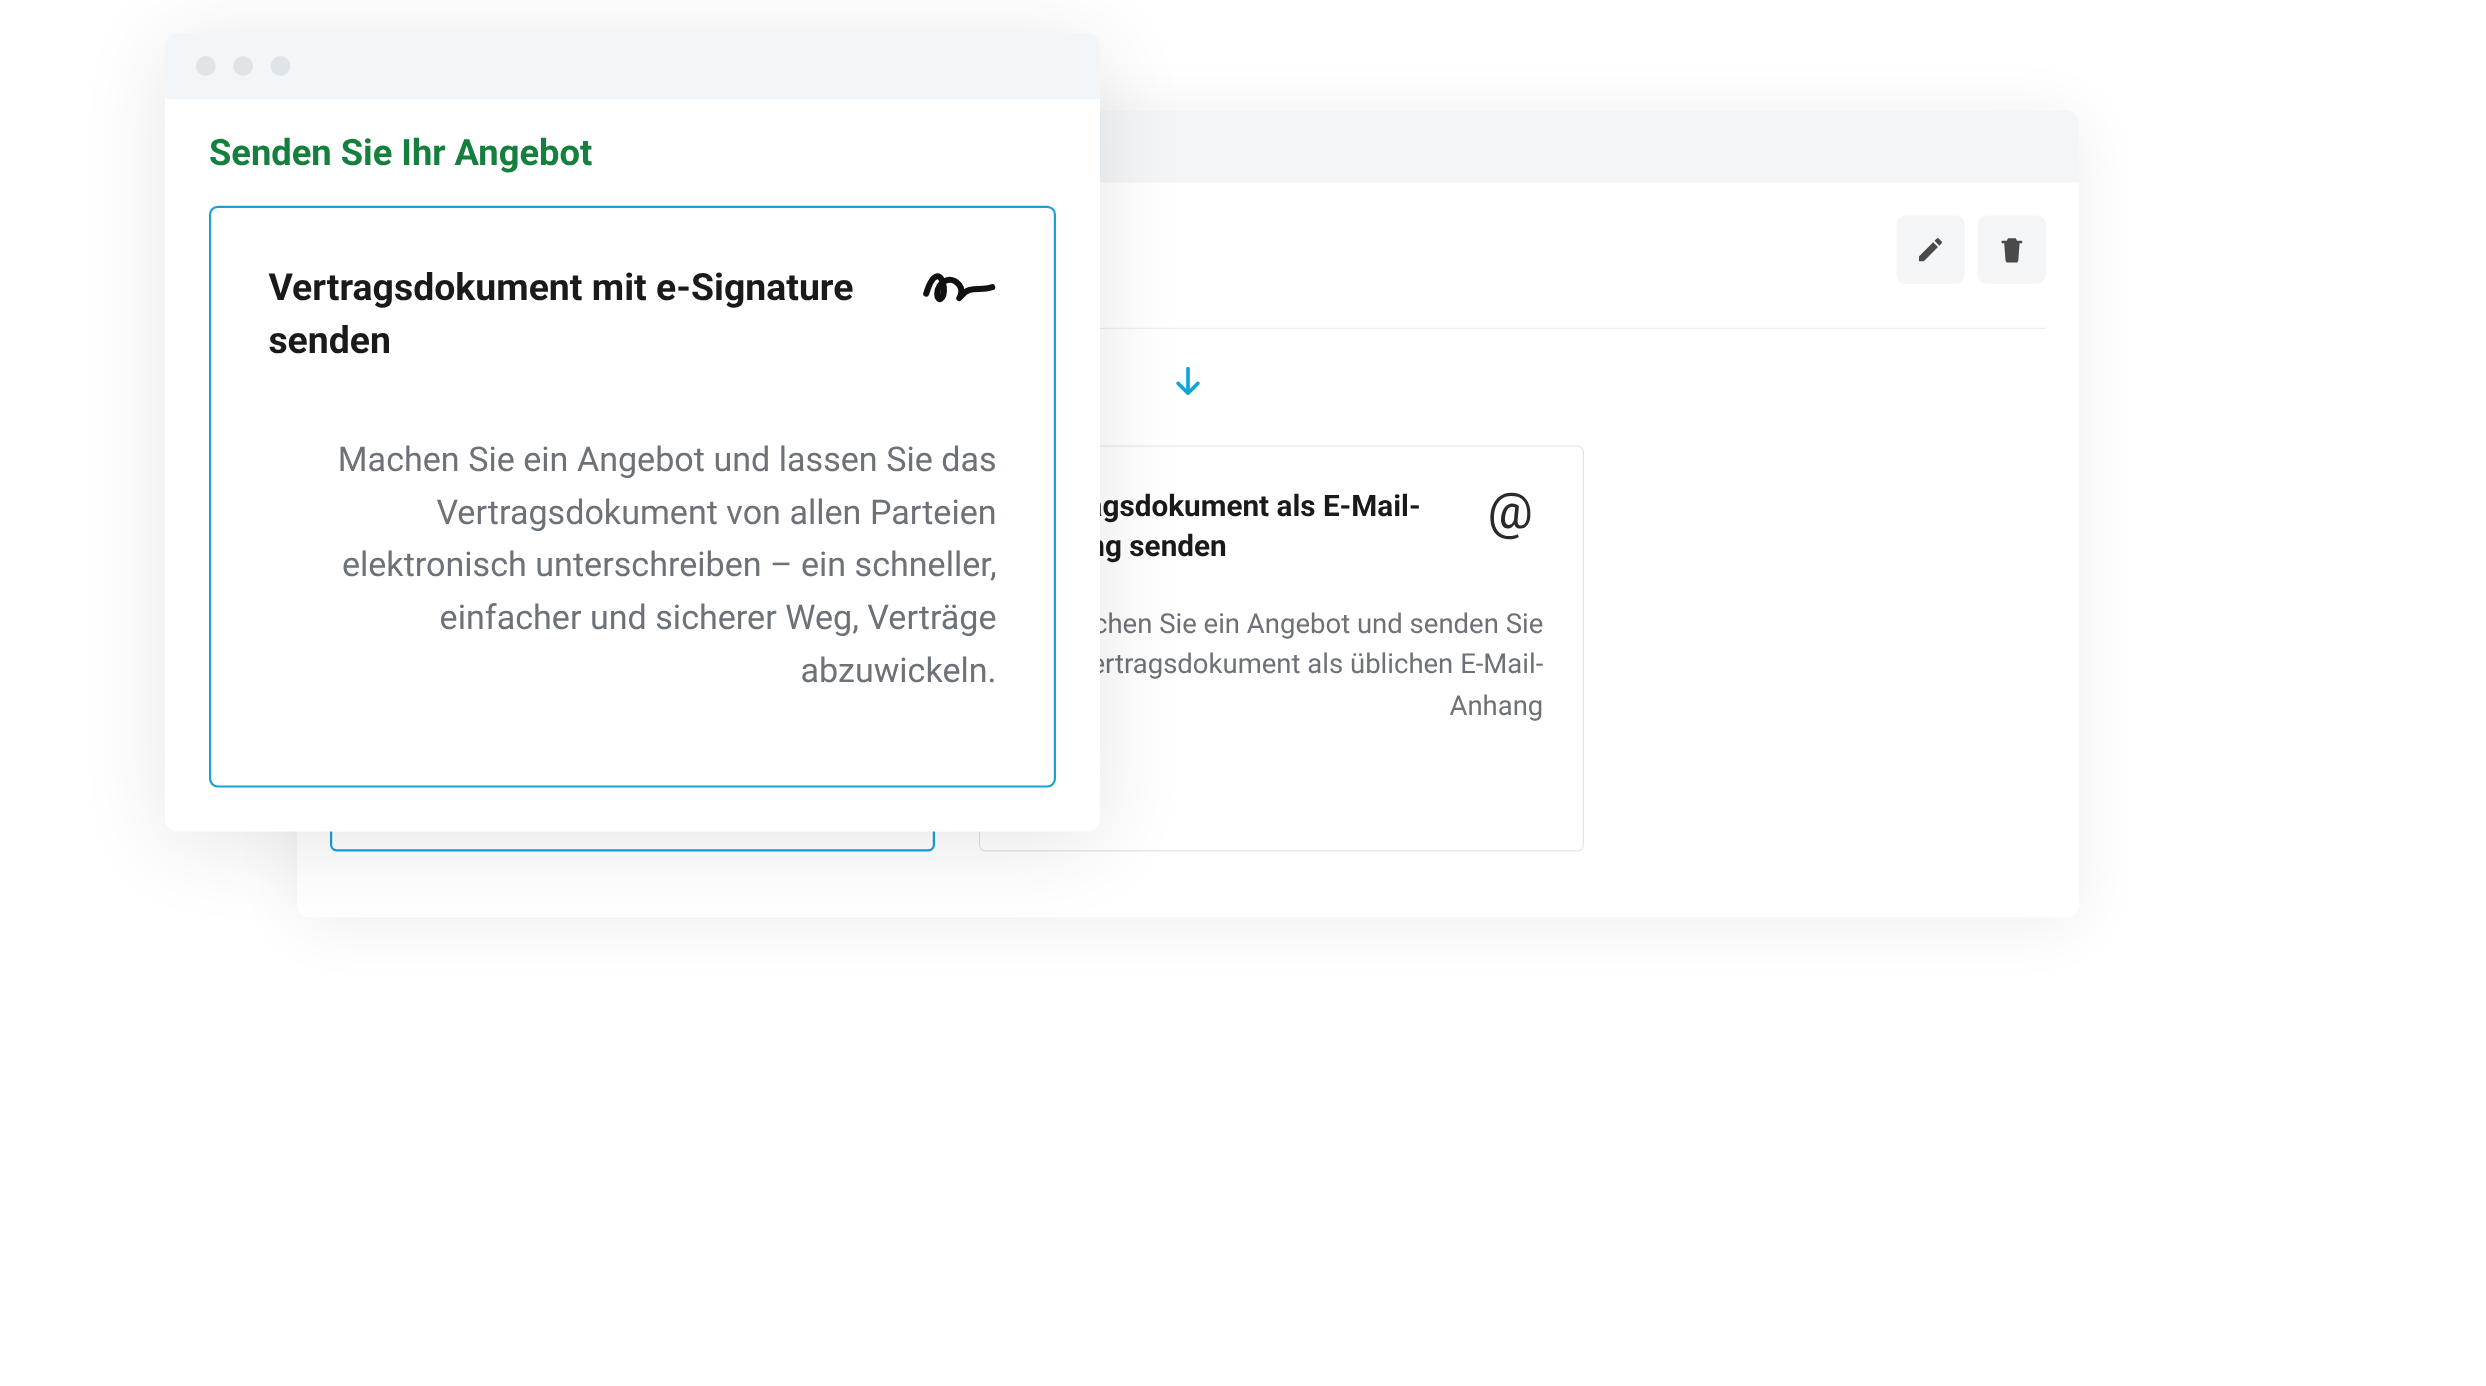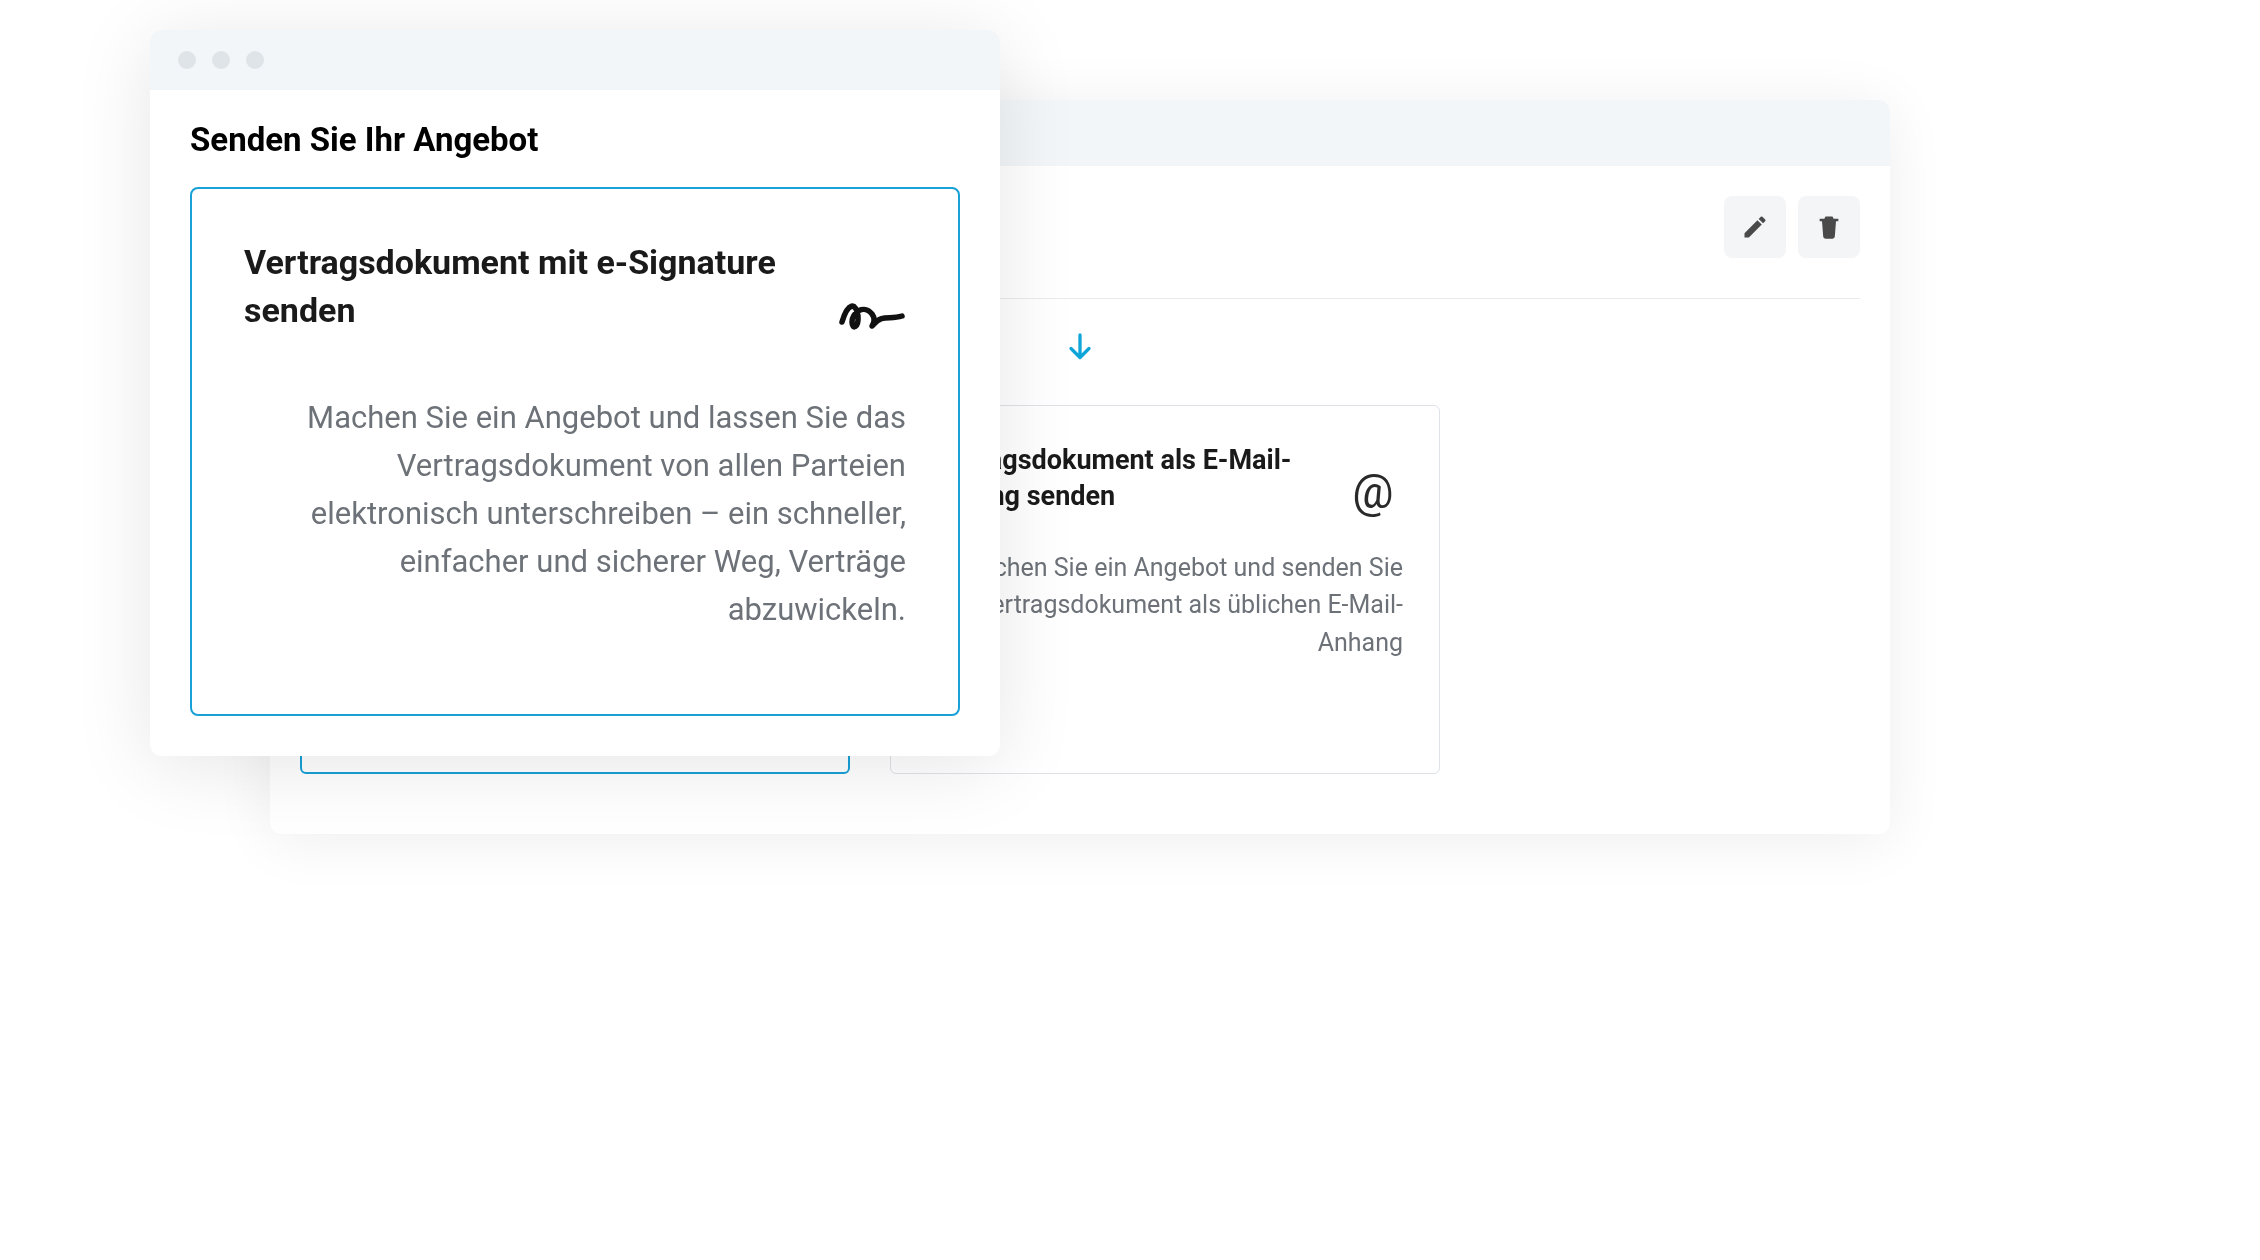--- a/index.html
+++ b/index.html
@@ -83,21 +83,21 @@
       padding: 36px 36px 60px 36px;
       background: #fff;
       cursor: pointer;
     }
     .option-card.selected {
       border: 2px solid #18a0d7;
     }
     .card-head {
       display: flex;
       justify-content: space-between;
-      align-items: flex-end;
+      align-items: flex-start;
       gap: 20px;
       margin-bottom: 34px;
     }
     .card-title {
       font-size: 27px;
       font-weight: 700;
       color: #1a1a1a;
       line-height: 1.35;
     }
     .card-body {
@@ -143,21 +143,21 @@
       align-items: center;
       padding-left: 28px;
       gap: 16px;
     }
     .front-body {
       padding: 30px 40px 40px 40px;
     }
     .modal-title {
       font-size: 33px;
       font-weight: 700;
-      color: #000000;
+      color: #15803d;
       margin-bottom: 28px;
     }
     .front-card {
       border: 2.5px solid #18a0d7;
       border-radius: 8px;
       padding: 50px 52px 80px 52px;
       background: #fff;
     }
     .front-card .card-head { margin-bottom: 60px; }
     .front-card .card-title {

